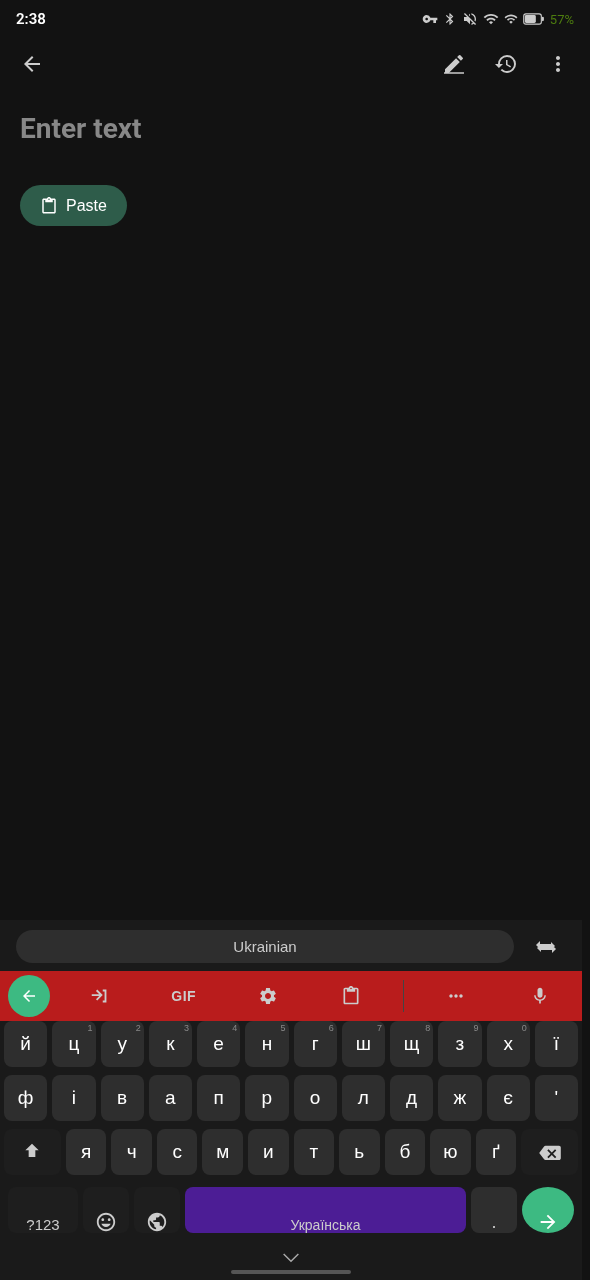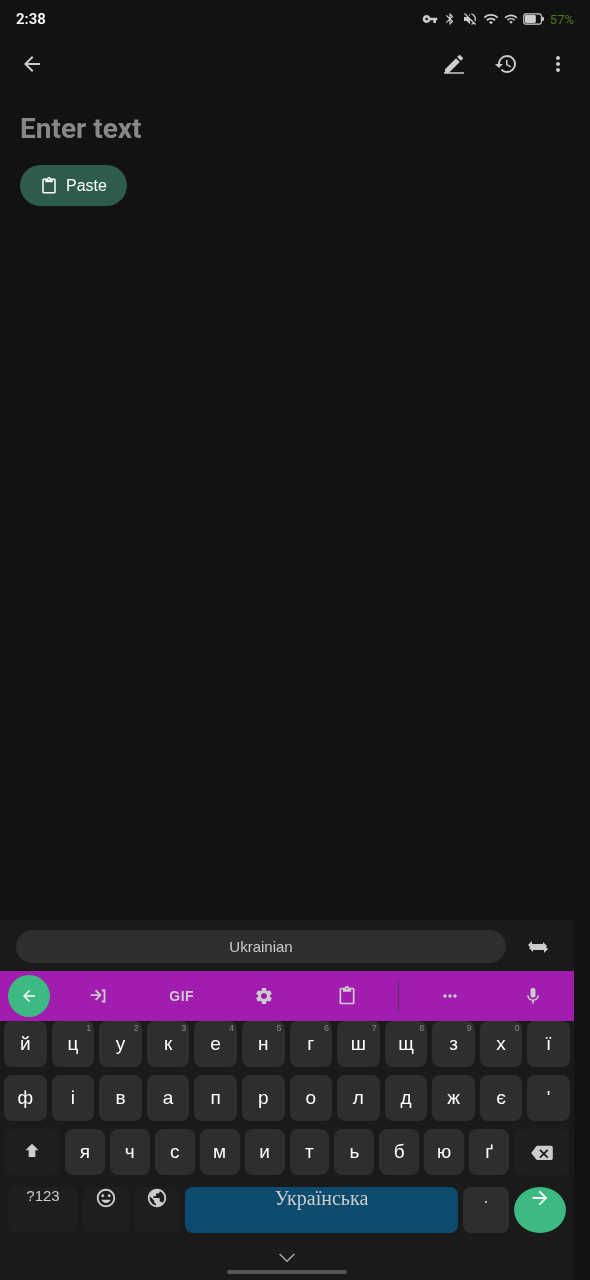--- a/index.html
+++ b/index.html
@@ -75,32 +75,32 @@
       display: flex;
       align-items: center;
       gap: 8px;
       background: #2e5c4a;
       border: none;
       border-radius: 24px;
       color: #fff;
       padding: 10px 20px;
       font-size: 16px;
       cursor: pointer;
-      margin-top: 20px;
+      margin-top: 40px;
     }
     .paste-icon {
       font-size: 18px;
     }
 
     
     .keyboard-container {
       position: absolute;
       bottom: 0;
       left: 0;
-      right: 16px;
+      right: 8px;
       background: #1a1a1a;
     }
 
     
     .lang-row {
       display: flex;
       align-items: center;
       justify-content: center;
       gap: 12px;
       padding: 10px 16px 8px;
@@ -123,21 +123,21 @@
       cursor: pointer;
       padding: 4px 8px;
     }
 
     
     .kb-toolbar {
       display: flex;
       align-items: center;
       padding: 4px 8px;
       gap: 16px;
-      background: #a21caf;
+      background: #b91c1c;
     }
     .kb-tool-btn {
       background: none;
       border: none;
       color: #ccc;
       font-size: 20px;
       cursor: pointer;
       padding: 8px 10px;
       display: flex;
       align-items: center;
@@ -211,21 +211,21 @@
     }
     .bottom-key {
       background: #2e2e2e;
       border: none;
       border-radius: 8px;
       color: #ccc;
       font-size: 14px;
       cursor: pointer;
       height: 46px;
       display: flex;
-      align-items: flex-start;
+      align-items: flex-end;
       justify-content: center;
     }
     .bottom-key.num-key {
       width: 70px;
       flex: none;
       background: #1e1e1e;
       color: #ccc;
       font-size: 15px;
     }
     .bottom-key.emoji-key {
@@ -235,24 +235,23 @@
       font-size: 20px;
     }
     .bottom-key.globe-key {
       width: 46px;
       flex: none;
       background: #1e1e1e;
       font-size: 18px;
     }
     .bottom-key.space-key {
       flex: 1;
-      background: #0c4a6e;
-      color: #ccc;
-      font-size: 20px;
-      font-family: Liberation Serif, serif;
+      background: #4c1d95;
+      color: #ccc;
+      font-size: 14px;
     }
     .bottom-key.period-key {
       width: 46px;
       flex: none;
       background: #2e2e2e;
       font-size: 18px;
     }
     .bottom-key.enter-key {
       width: 52px;
       flex: none;

